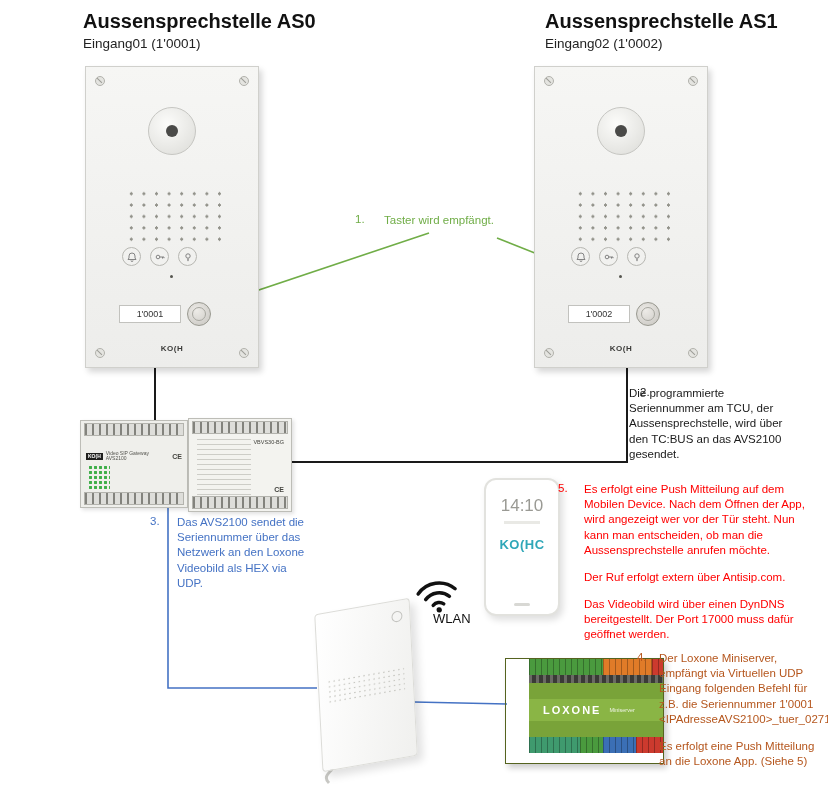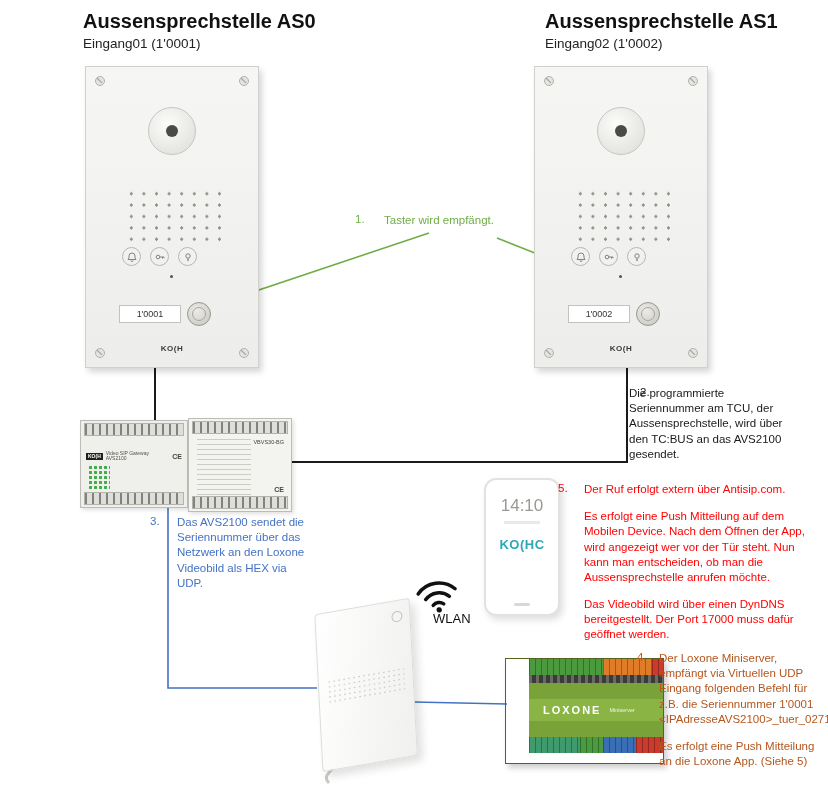--- a/index.html
+++ b/index.html
@@ -263,22 +263,22 @@
     <p>Die programmierte Seriennummer am TCU, der Aussensprechstelle, wird über den TC:BUS an das AVS2100 gesendet.</p>
   </div>
 
   <span class="num c-blue" style="left:150px;top:515px">3.</span>
   <div class="note c-blue" style="left:177px;top:515px;width:128px">
     <p>Das AVS2100 sendet die Seriennummer über das Netzwerk an den Loxone Videobild als HEX via UDP.</p>
   </div>
 
   <span class="num c-red" style="left:558px;top:482px">5.</span>
   <div class="note c-red" style="left:584px;top:482px;width:238px">
+    <p>Es erfolgt eine Push Mitteilung auf dem Mobilen Device. Nach dem Öffnen der App, wird angezeigt wer vor der Tür steht. Nun kann man entscheiden, ob man die Aussensprechstelle anrufen möchte.</p>
     <p>Der Ruf erfolgt extern über Antisip.com.</p>
-    <p>Es erfolgt eine Push Mitteilung auf dem Mobilen Device. Nach dem Öffnen der App, wird angezeigt wer vor der Tür steht. Nun kann man entscheiden, ob man die Aussensprechstelle anrufen möchte.</p>
     <p>Das Videobild wird über einen DynDNS bereitgestellt. Der Port 17000 muss dafür geöffnet werden.</p>
   </div>
 
   <span class="num c-brown" style="left:637px;top:651px">4.</span>
   <div class="note c-brown" style="left:659px;top:651px;width:166px">
     <p>Der Loxone Miniserver, empfängt via Virtuellen UDP Eingang folgenden Befehl für z.B. die Seriennummer 1'0001 &lt;IPAdresseAVS2100&gt;_tuer_0271</p>
     <p>Es erfolgt eine Push Mitteilung an die Loxone App. (Siehe 5)</p>
   </div>
 
 </div>

